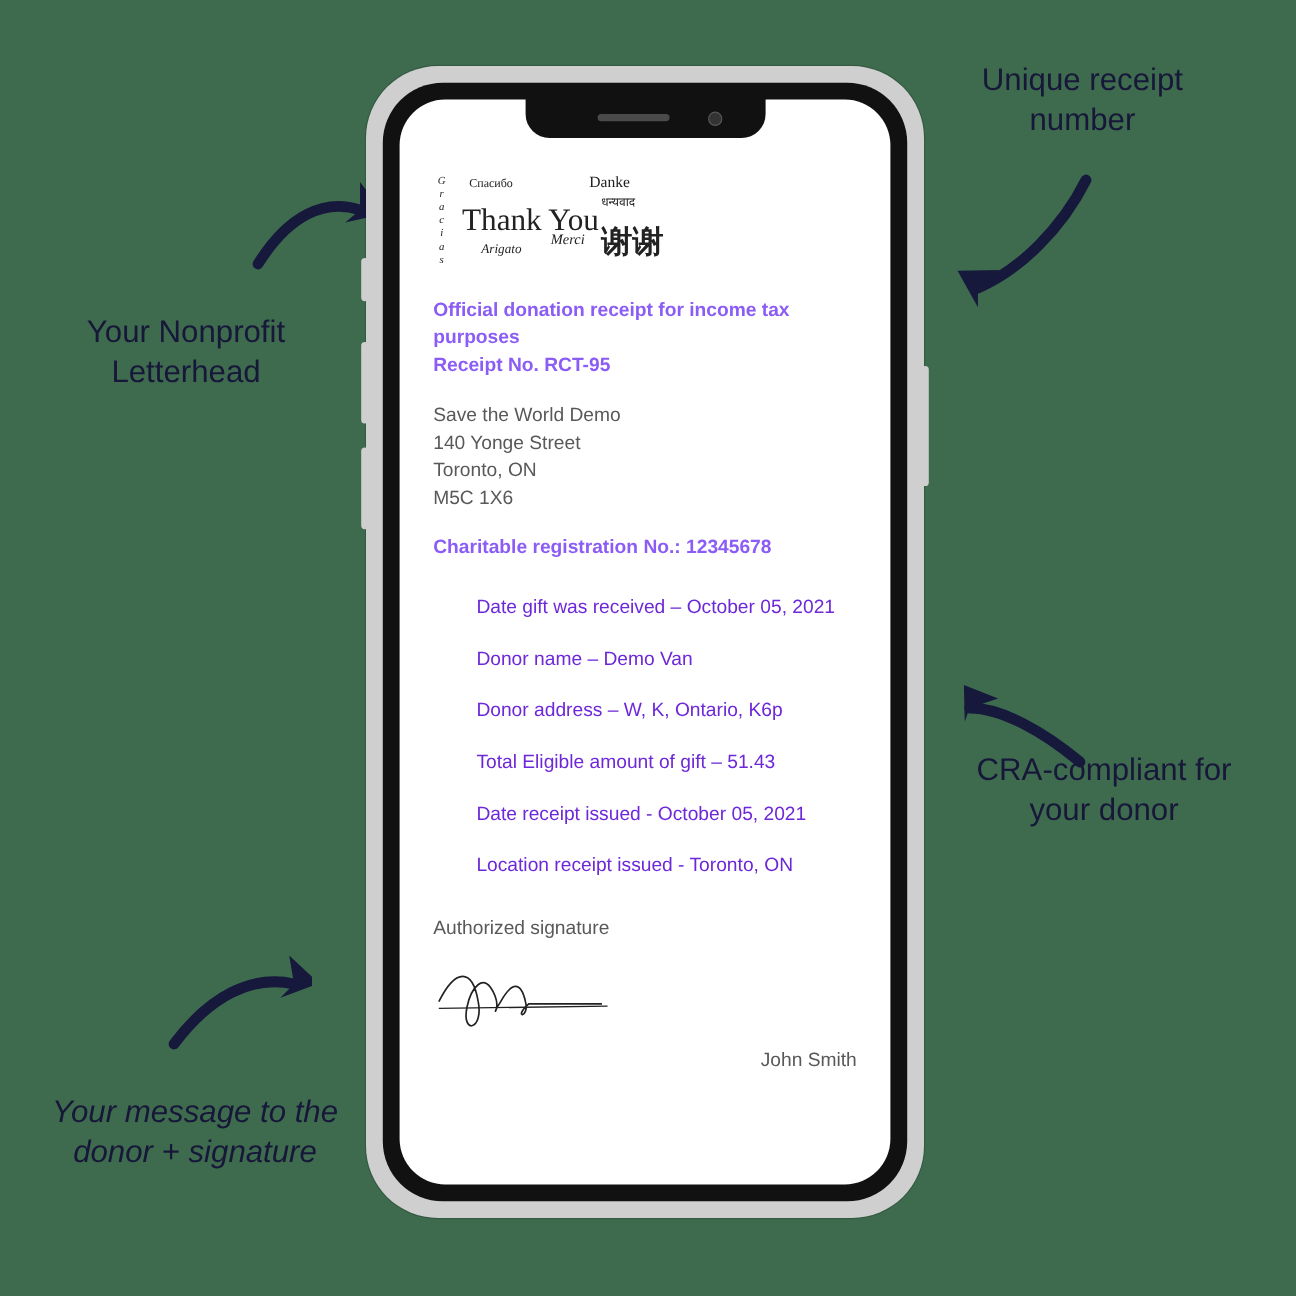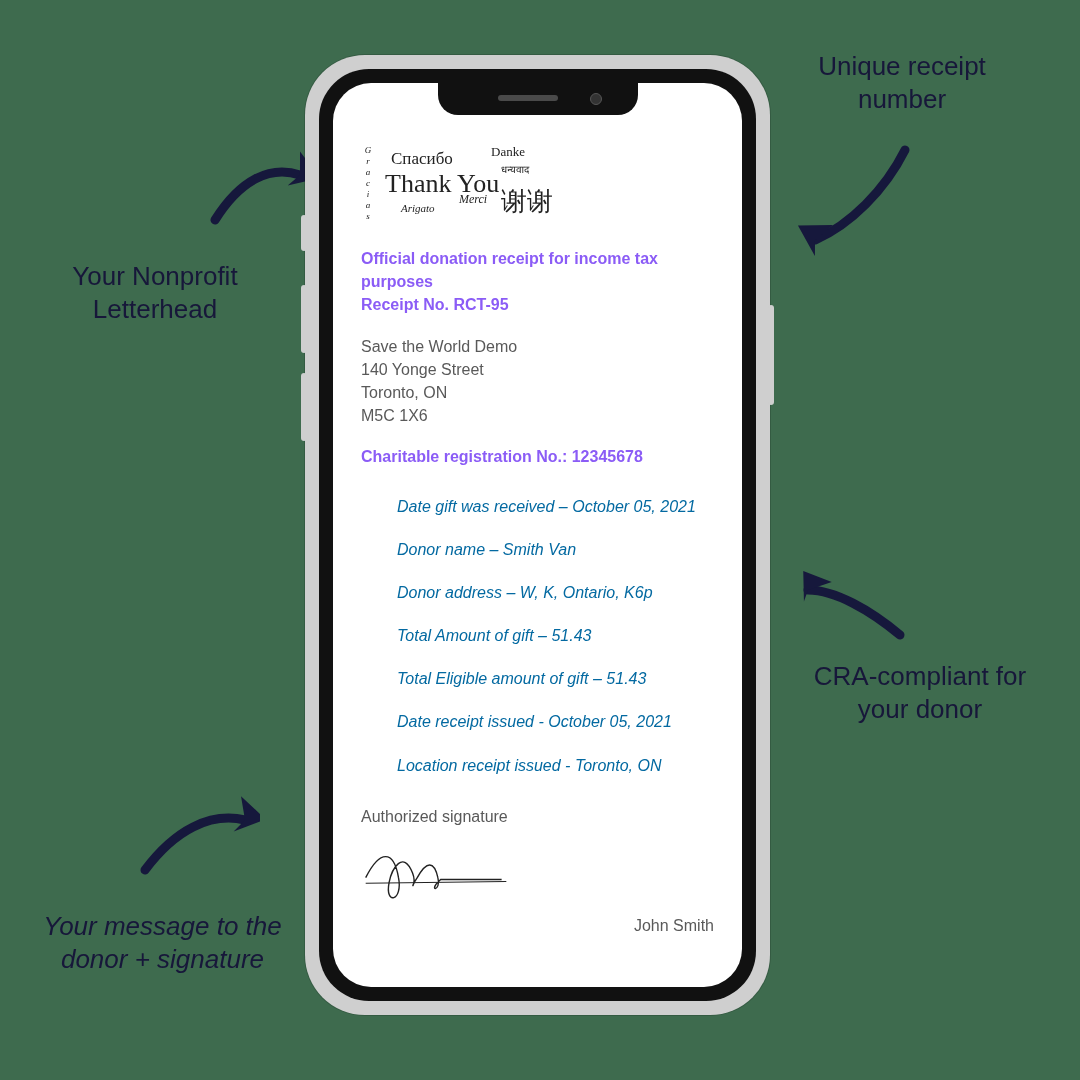--- a/index.html
+++ b/index.html
@@ -87,50 +87,50 @@
     font-family: Georgia, 'Times New Roman', serif;
     color: #222;
     margin-bottom: 24px;
   }
   .lh-item { position:absolute; white-space:nowrap; }
   .lh-gracias {
     left:0; top:2px;
     writing-mode: vertical-rl; text-orientation: upright;
     font-size: 9px; letter-spacing: 1px; font-style: italic;
   }
-  .lh-spasibo { left:30px; top:4px; font-size:17px; }
+  .lh-spasibo { left:30px; top:4px; font-size:10px; }
   .lh-danke { left:130px; top:0; font-size:13px; }
   .lh-dhanya { left:140px; top:20px; font-size:10px; }
   .lh-thank { left:24px; top:22px; font-size:26px; font-weight:400; }
   .lh-merci { left:98px; top:48px; font-size:12px; font-style: italic; font-family: 'Brush Script MT', cursive; }
   .lh-arigato { left:40px; top:58px; font-size:11px; font-style: italic; }
-  .lh-xiexie { left:140px; top:40px; font-size:26px; font-family: 'Brush Script MT','STKaiti','KaiTi',cursive; }
+  .lh-xiexie { left:140px; top:40px; font-size:26px; font-family: 'Brush Script MT','STKaiti','KaiTi',cursive; font-weight: bold; }
 
   
   .bold { font-weight: 600; color:#8b5cf6; }
   .block { margin-bottom: 18px; }
   .gift-list { padding-left: 36px; margin-top: 26px; margin-bottom: 28px; }
-  .gift-list .row { margin-bottom: 20px; color:#0369a1;font-style:italic; }
+  .gift-list .row { margin-bottom: 20px; color:#6d28d9; }
   .sig-label { margin-bottom: 10px; }
   .sig-svg { width: 150px; height: 70px; }
   .signer { margin-top: 0; text-align: right; }
 
   
   .callout {
     position: absolute;
     color: #17173a;
     font-family: "Segoe UI", Arial, sans-serif;
     font-size: 26px;
     line-height: 1.25;
     text-align: center;
     font-weight: 400;
   }
   .c-letterhead { left: 45px; top: 260px; width: 220px; }
   .c-receiptno { right: 68px; top: 50px; width: 220px; }
-  .c-cra { right: 45px; top: 660px; width: 230px; text-align: center; }
+  .c-cra { right: 45px; top: 625px; width: 230px; text-align: center; }
   .c-message { left: 25px; top: 910px; width: 275px; font-style: italic; }
 
   .arrow { position:absolute; fill:none; stroke:#16183c; stroke-width:9; stroke-linecap:round; }
   .arrow-head { fill:#16183c; stroke:none; }
 </style>
 </head>
 <body>
 
 <div class="callout c-letterhead">Your Nonprofit Letterhead</div>
 <div class="callout c-receiptno">Unique receipt number</div>
@@ -201,29 +201,25 @@
       </div>
 
       
       <div class="gift-list">
         <div class="row">
           <span>Date gift was received –</span>
           <span>October 05, 2021</span>
         </div>
         <div class="row">
           <span>Donor name –</span>
-          <span>Smith Van</span>
+          <span>Demo Van</span>
         </div>
         <div class="row">
           <span>Donor address –</span>
           <span>W, K, Ontario, K6p</span>
-        </div>
-        <div class="row">
-          <span>Total Amount of gift –</span>
-          <span>51.43</span>
         </div>
         <div class="row">
           <span>Total Eligible amount of gift –</span>
           <span>51.43</span>
         </div>
         <div class="row">
           <span>Date receipt issued -</span>
           <span>October 05, 2021</span>
         </div>
         <div class="row">

